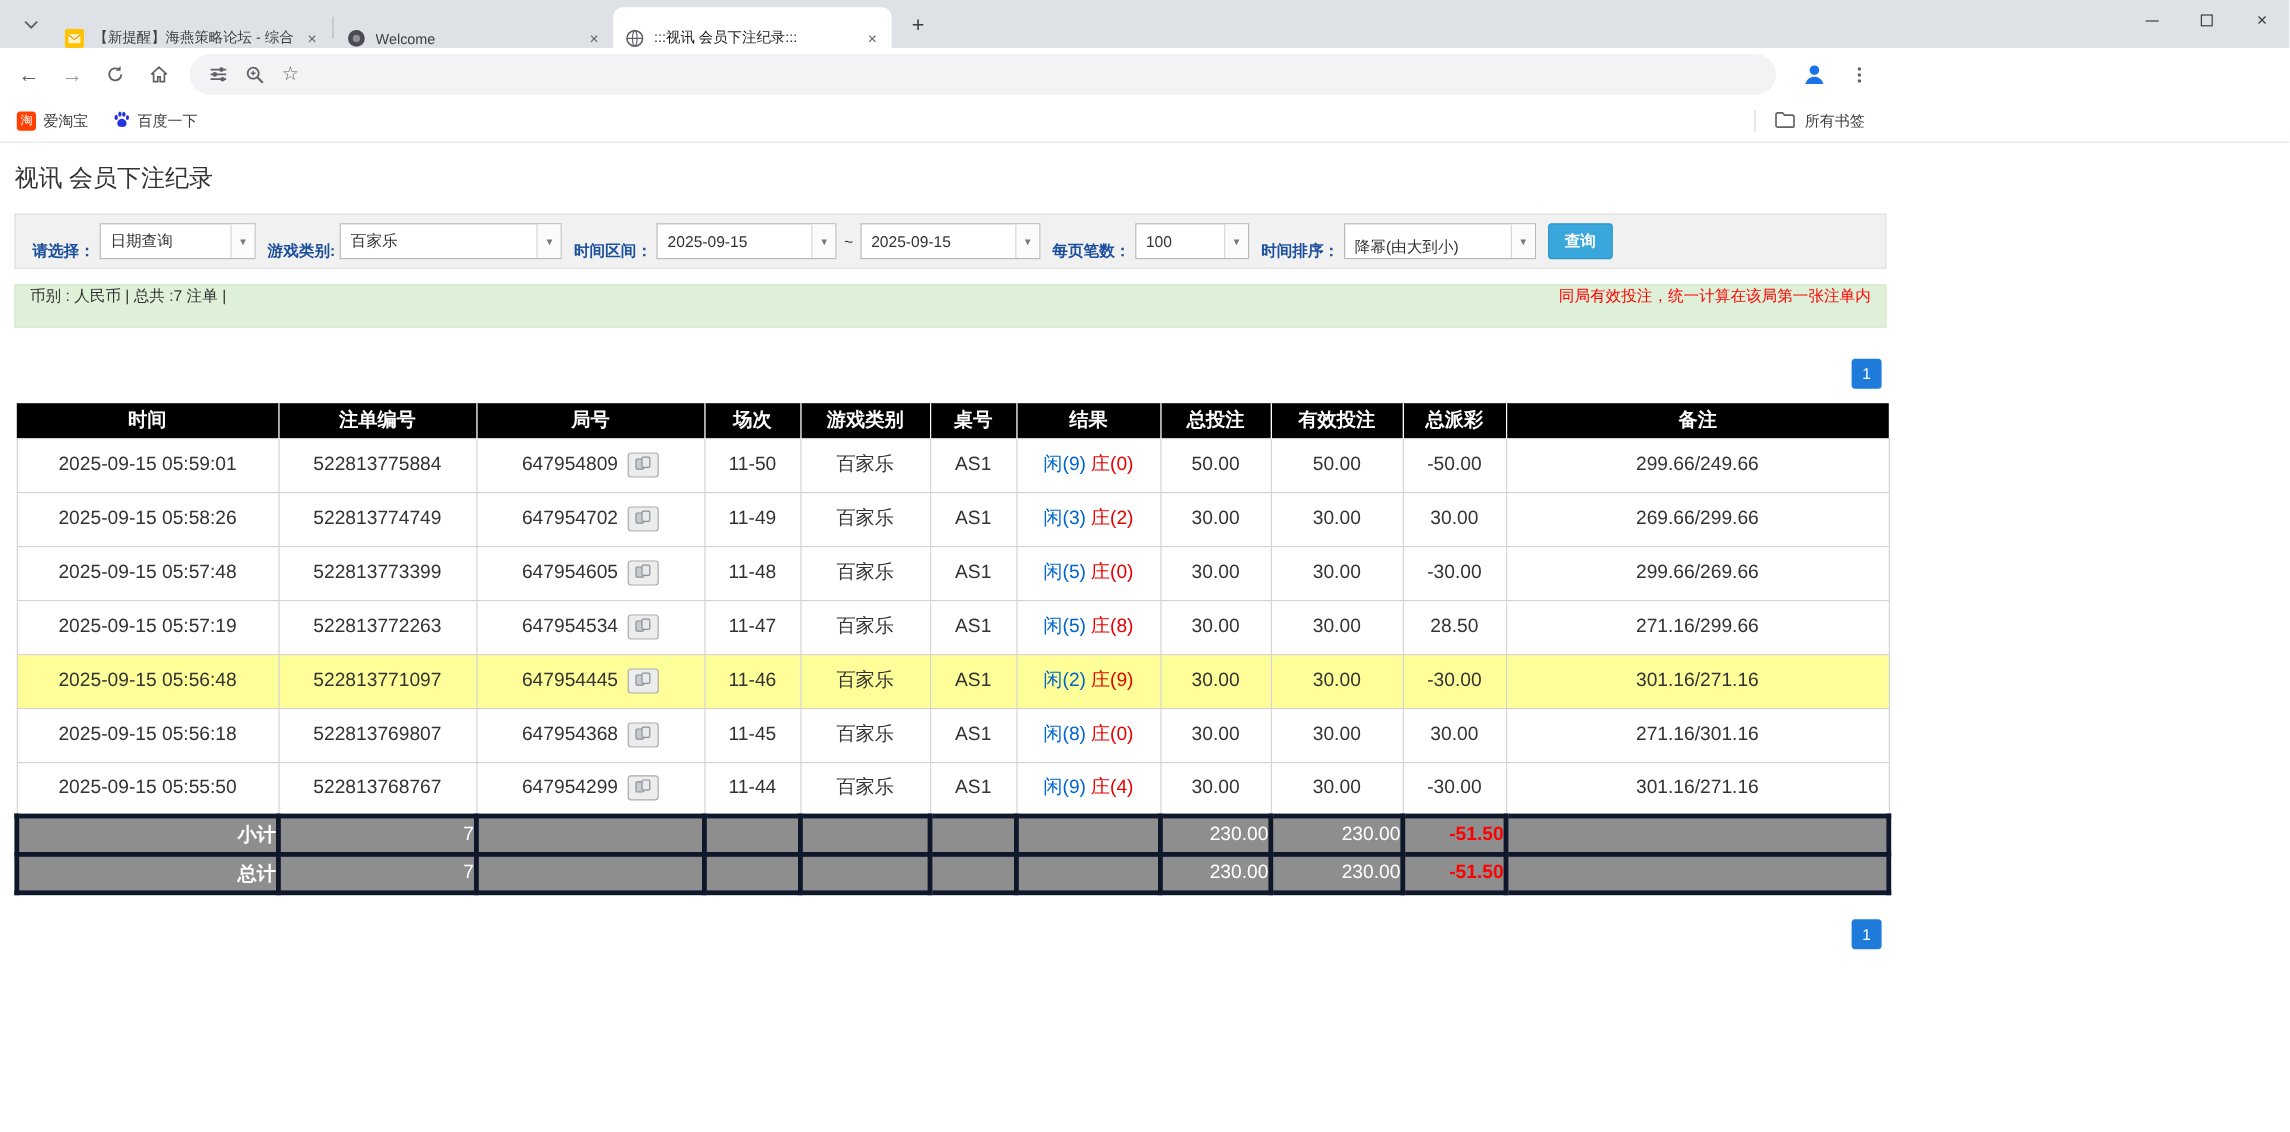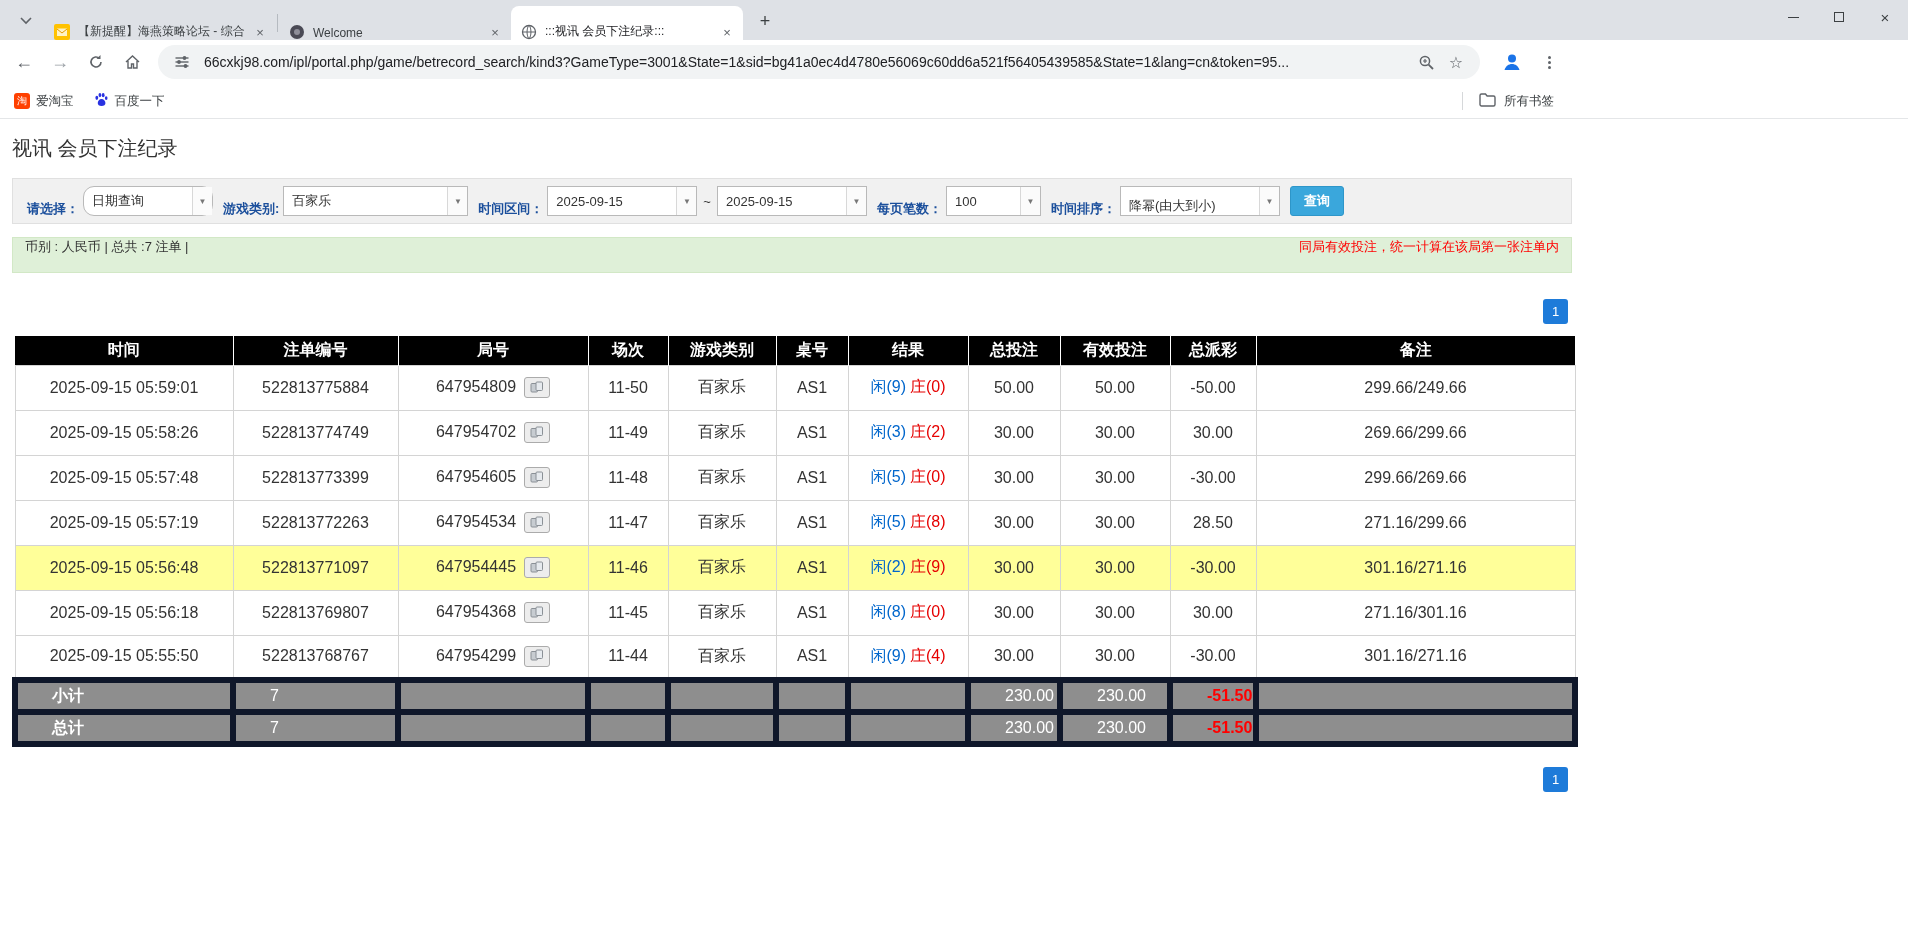--- a/index.html
+++ b/index.html
@@ -43,21 +43,21 @@
   
   .content { width:1560px; margin:16px 0 0 12px; }
   .page-title { font-size:20px; color:#333; font-weight:400; margin-bottom:16px; }
 
   .filterbar { height:46px; background:#F1F1F1; border:1px solid #E0E0E0; display:flex; align-items:center; padding:0 14px; }
   .flabel { color:#1B4F9C; font-weight:bold; font-size:13px; margin:16px 4px 0 10px; white-space:nowrap; }
   .flabel:first-child { margin-left:0; }
   .fselect { height:30px; background:#fff; border:1px solid #B9B9B9; display:flex; align-items:center; font-size:13px; color:#333; }
   .fselect .val { padding:0 8px; flex:1; white-space:nowrap; }
   .fselect .arr { width:20px; height:100%; border-left:1px solid #D8D8D8; background:#FBFBFB; display:flex; align-items:center; justify-content:center; color:#777; font-size:8px; flex:none; }
-  .w-query { width:130px;border-radius:11px; } .w-game { width:185px; } .w-date { width:150px; } .w-size { width:95px; } .w-sort { width:160px;align-items:flex-end; }
+  .w-query { width:130px; } .w-game { width:185px; } .w-date { width:150px; } .w-size { width:95px; } .w-sort { width:160px;align-items:flex-end; }
   .tilde { margin:0 6px; color:#333; font-size:13px; }
   .searchbtn { height:30px; margin-left:10px; padding:0 13px; background:#3AA7DC; border:1px solid #2E96C9; border-radius:3px; color:#fff; font-size:13px; font-weight:bold; cursor:pointer; }
 
   .greenbar { margin-top:13px; height:36px; background:#DFF0D8; border:1px solid #D2E8C6; display:flex; align-items:flex-start; justify-content:space-between; padding:0 12px; font-size:13px; }
   .greenbar .info { color:#333; }
   .greenbar .warn { color:#FF0000; }
 
   .pagirow { display:flex; justify-content:flex-end; margin:26px 4px 12px 0; }
   .pagirow.bottom { margin:20px 4px 0 0; }
   .pagibtn { min-width:25px; height:25px; padding:0 6px; background:#1E7BD9; border-radius:3px; color:#fff; font-size:13px; display:flex; align-items:center; justify-content:center; cursor:pointer; }
@@ -65,21 +65,21 @@
   table.bet { width:1560px; border-collapse:collapse; table-layout:fixed; font-size:16px; }
   table.bet th { background:#000; color:#fff; height:29px; font-weight:bold; border-right:1px solid #fff; }
   table.bet th:last-child { border-right:none; }
   table.bet tbody td { border:1px solid #D4D4D4; text-align:center; height:45px; color:#333; background:#fff; }
   table.bet tbody tr.hl td { background:#FFFF99; }
   .xian { color:#0066CC; }
   .zhuang { color:#E60000; margin-left:4px; }
   td.blue { color:#0066CC; cursor:pointer; }
   td.neg { color:#E60000; }
   .cardbtn { display:inline-flex; align-items:center; justify-content:center; width:26px; height:21px; margin-left:8px; background:#EDEDED; border:1px solid #ABABAB; border-radius:3px; vertical-align:middle; cursor:pointer; }
-  table.bet tfoot td { background:#8E8E8E; color:#fff; height:32px; text-align:left; border:6px solid #0f172a;padding-left:34px; }
+  table.bet tfoot td { background:#8E8E8E; color:#fff; height:32px; text-align:right; border:4px solid #0f172a;padding-left:34px; }
   table.bet tfoot td:first-child { font-weight:bold; }
   table.bet tfoot td.neg { color:#FF0000; font-weight:bold; }
 </style>
 </head>
 <body>
 
 <div class="tabbar">
   <div class="tabsearch">
     <svg width="12" height="8" viewBox="0 0 12 8">
         <path d="M1 1l5 5 5-5" fill="none" stroke="#5F6368" stroke-width="1.6"></path>
@@ -155,21 +155,20 @@
           <g stroke="#5F6368" stroke-width="1.4">
             <line x1="1.5" y1="4" x2="14.5" y2="4"></line>
             <line x1="1.5" y1="8" x2="14.5" y2="8"></line>
             <line x1="1.5" y1="12" x2="14.5" y2="12"></line>
           </g>
           <circle cx="10.5" cy="4" r="1.9" fill="#5F6368"></circle>
           <circle cx="5" cy="8" r="1.9" fill="#5F6368"></circle>
           <circle cx="11.5" cy="12" r="1.9" fill="#5F6368"></circle>
         </svg>
     </span>
-    <span class="url">66cxkj98.com/ipl/portal.php/game/betrecord_search/kind3?GameType=3001&amp;State=1&amp;sid=bg41a0ec4d4780e56069c60dd6a521f56405439585&amp;State=1&amp;lang=cn&amp;token=95...</span>
     <span class="obtn">
       <svg width="17" height="17" viewBox="0 0 17 17">
           <circle cx="7" cy="7" r="4.6" fill="none" stroke="#5F6368" stroke-width="1.5"></circle>
           <line x1="10.6" y1="10.6" x2="15" y2="15" stroke="#5F6368" stroke-width="1.8"></line>
           <path d="M5 7h4M7 5v4" stroke="#5F6368" stroke-width="1.2"></path>
         </svg>
     </span>
     <span class="obtn star">☆</span>
   </div>
 

